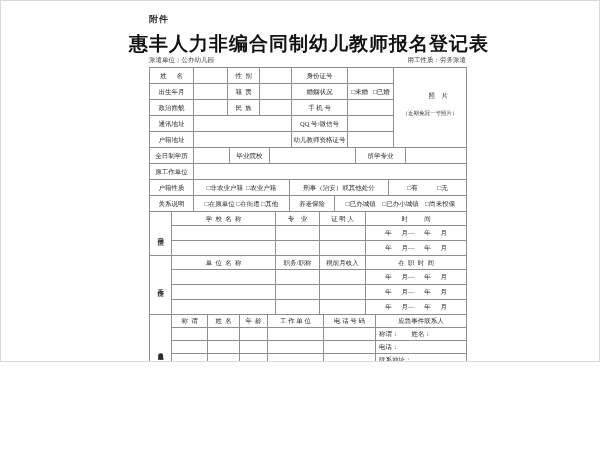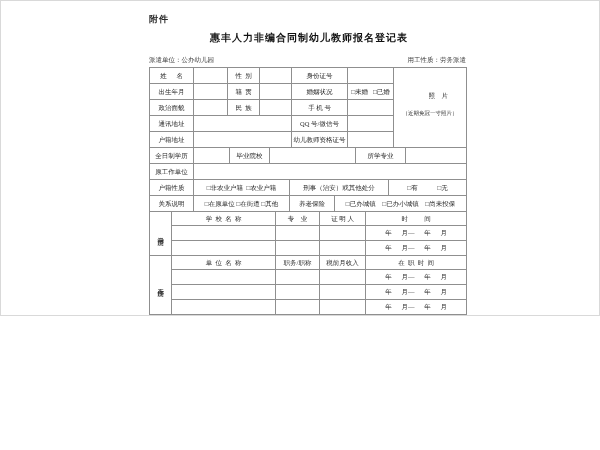--- a/index.html
+++ b/index.html
@@ -1,21 +1,21 @@
 <!DOCTYPE html>
 <html><head>
 <meta charset="utf-8">
 <style>
   html,body{margin:0;padding:0;background:#fff;}
-  .canvas{position:relative;width:600px;height:316px;background:#ffffff;
+  .canvas{position:relative;width:600px;height:362px;background:#ffffff;
     border:1px solid #d9d9d9;box-sizing:border-box;
     font-family:"Liberation Serif","DejaVu Serif",serif;color:#2a2a2a;overflow:hidden;}
   .attachment{position:absolute;left:148px;top:12px;font-size:9px;font-weight:bold;letter-spacing:1px;}
   .title{position:absolute;left:118px;top:30px;width:380px;text-align:center;
-    font-size:10px;font-weight:bold;letter-spacing:1px;color:#111;}
+    font-size:19px;font-weight:bold;letter-spacing:1px;color:#111;}
   .subline{position:absolute;left:148px;top:55px;width:317px;display:flex;
     justify-content:space-between;font-size:6.5px;color:#3a3a3a;}
   .tablewrap{position:absolute;left:148px;top:66px;width:319px;}
   table{border-collapse:collapse;table-layout:fixed;width:317px;margin-top:-1px;}
   table.first{margin-top:0;}
   td{border:1px solid #8f8f8f;font-size:6.5px;line-height:1.15;text-align:center;
      vertical-align:middle;padding:0;white-space:pre;overflow:hidden;color:#2a2a2a;}
   .tl{text-align:left;padding-left:3px;}
   .top{vertical-align:top;padding-top:2px;}
   .vlabel{writing-mode:vertical-lr;text-orientation:upright;font-size:6.5px;

